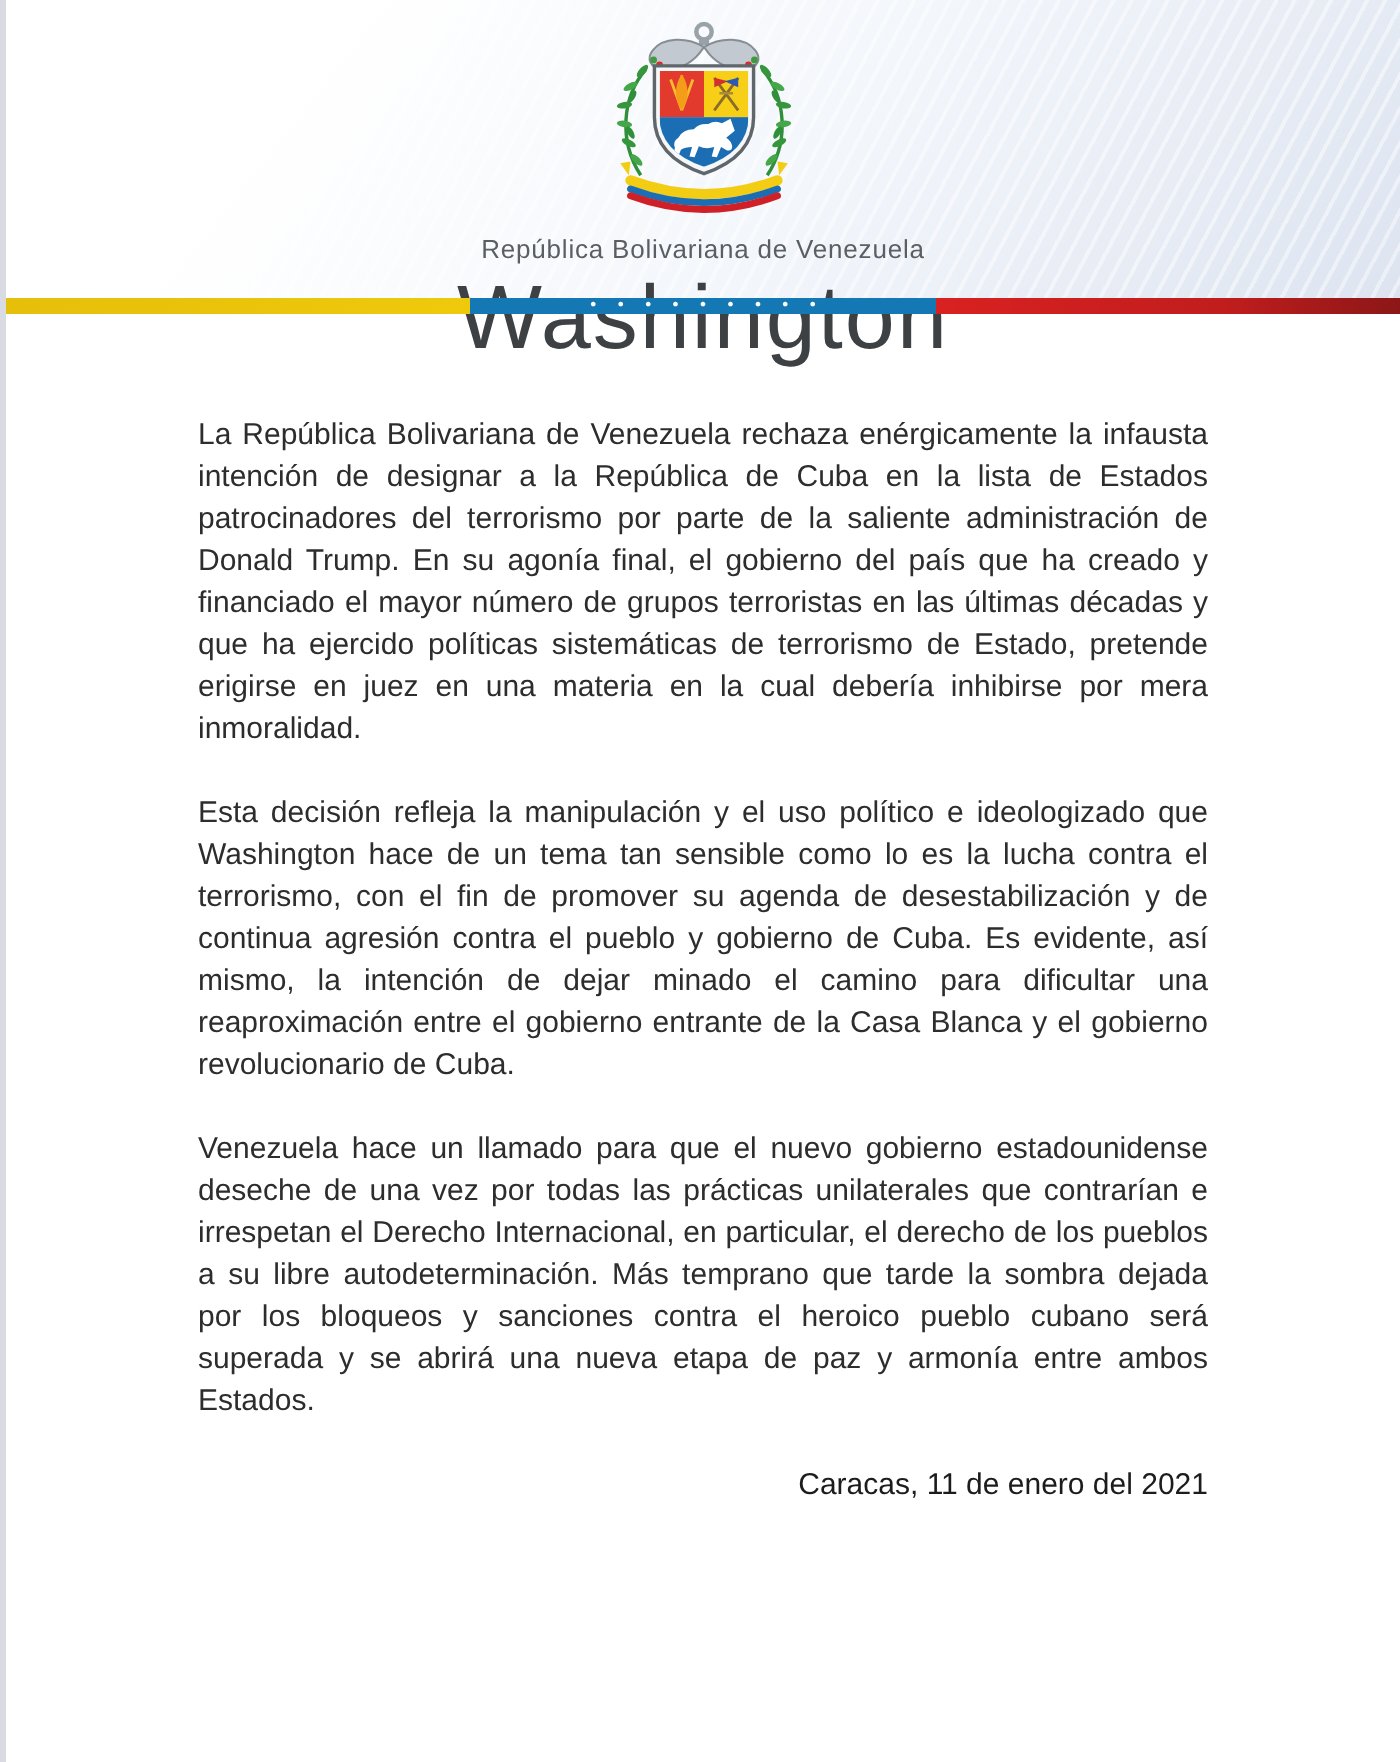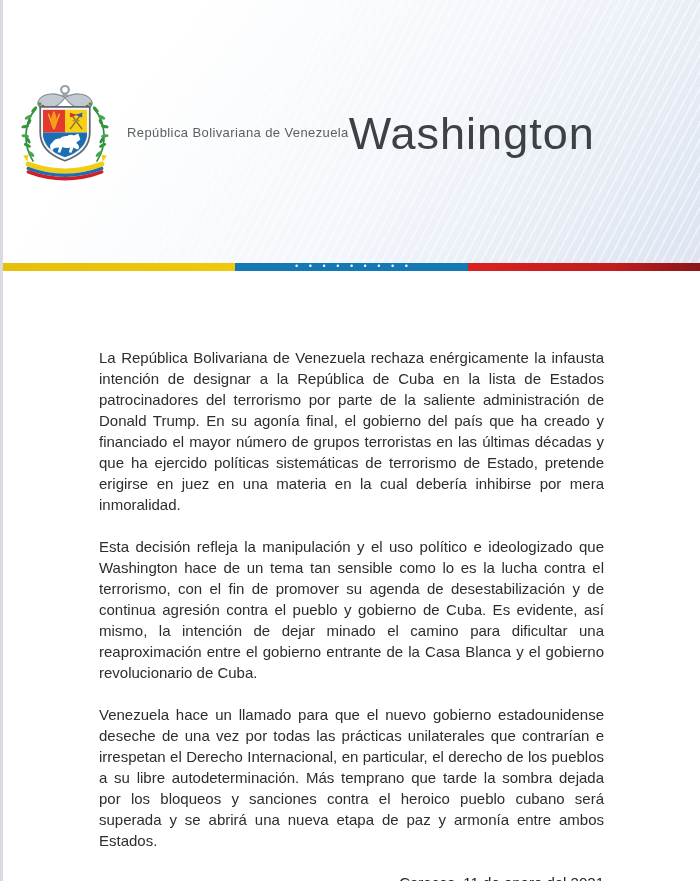--- a/index.html
+++ b/index.html
@@ -5,22 +5,22 @@
   html,body { margin:0; padding:0; background:#ffffff; }
   .page {
     width:700px; height:881px; position:relative; box-sizing:border-box;
     background:#ffffff;
     border-left:3px solid #d9dbe2;
     font-family:"Liberation Sans", sans-serif;
     overflow:hidden;
   }
   
   .header {
-    height:263px;
-    display:flex; flex-direction:row; align-items:center;
+    height:149px;
+    display:flex; flex-direction:column; align-items:center;
     background:
       repeating-linear-gradient(118deg, rgba(255,255,255,0.45) 0px, rgba(255,255,255,0.45) 2px, rgba(255,255,255,0) 2px, rgba(255,255,255,0) 8px),
       linear-gradient(128deg, #ffffff 22%, #f3f6fb 58%, #dde4f0 100%);
   }
   .emblem-wrap { margin-top:9px; height:106px; }
   .republic {
     font-size:13px; color:var(--republic-label,#5a5f63);
     letter-spacing:0.4px; margin-top:2px;
   }
   .title {
@@ -34,21 +34,21 @@
   .seg-blue   { background:var(--flag-blue,#1478b4); position:relative; }
   .seg-red    { background:linear-gradient(to right, var(--flag-red,#d92121) 0%, #c11d1d 62%, var(--flag-red-dark,#8c1717) 100%); }
   .stars {
     position:absolute; inset:0;
     display:flex; align-items:center; justify-content:center;
     color:#ffffff; font-size:8px; line-height:0;
     letter-spacing:9px; text-indent:9px;
     font-family:"DejaVu Sans", sans-serif;
   }
   
-  .content { padding:76px 96px 0 96px; }
+  .content { padding:50px 96px 0 96px; }
   .para {
     font-size:15px; line-height:21px; color:var(--text,#2d2d2d);
     text-align:justify; margin:0 0 21px 0;
   }
   .dateline {
     font-size:15px; line-height:21px; font-weight:normal;
     color:#1c1c1c; text-align:right; margin-top:0;
   }
 </style>
 </head>

